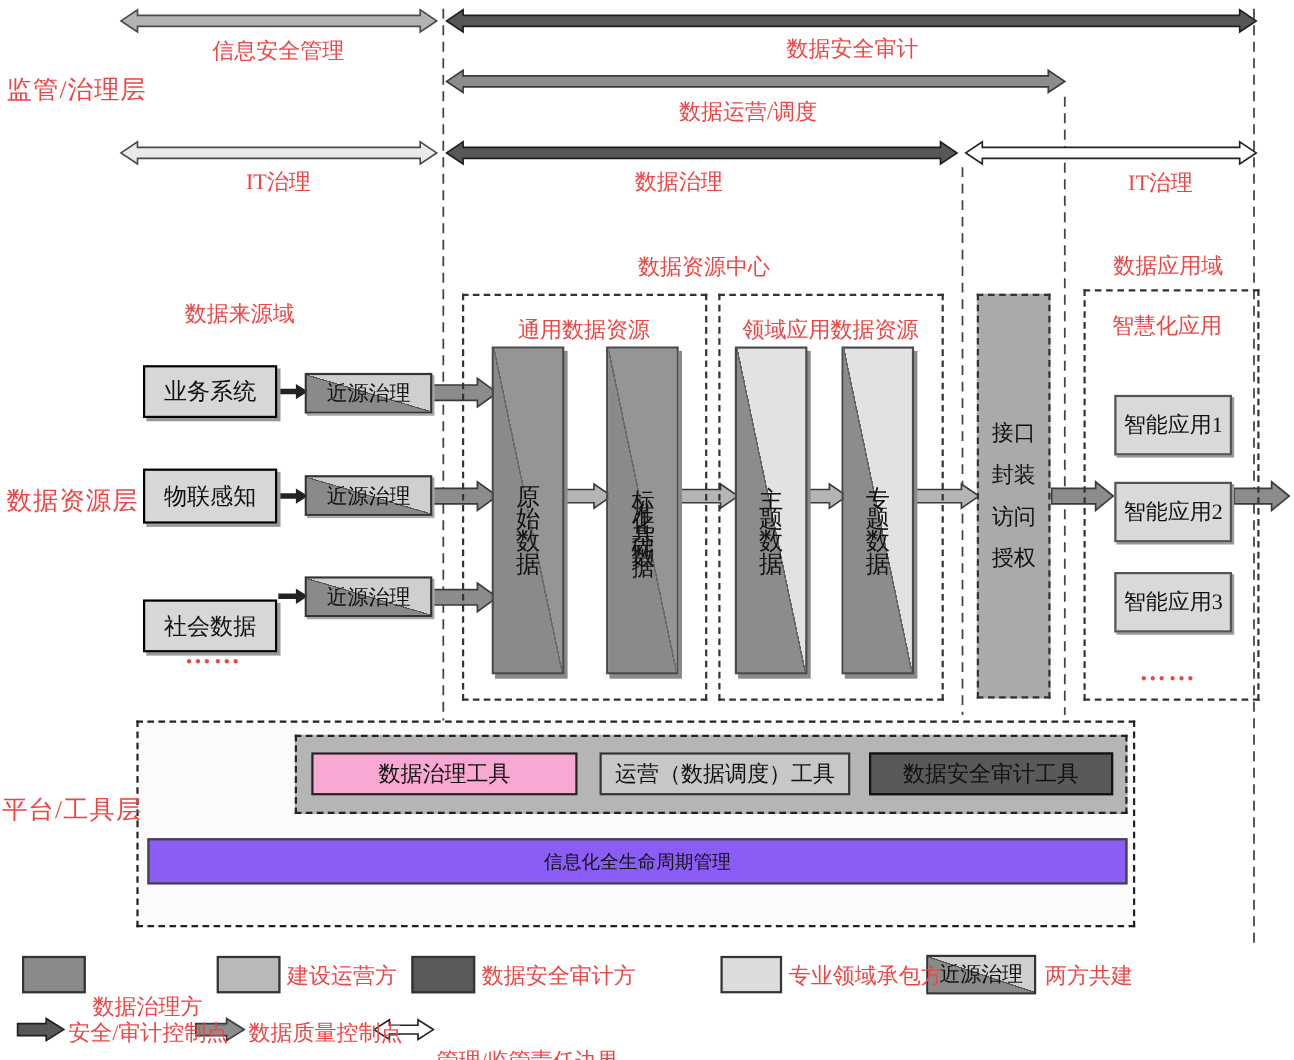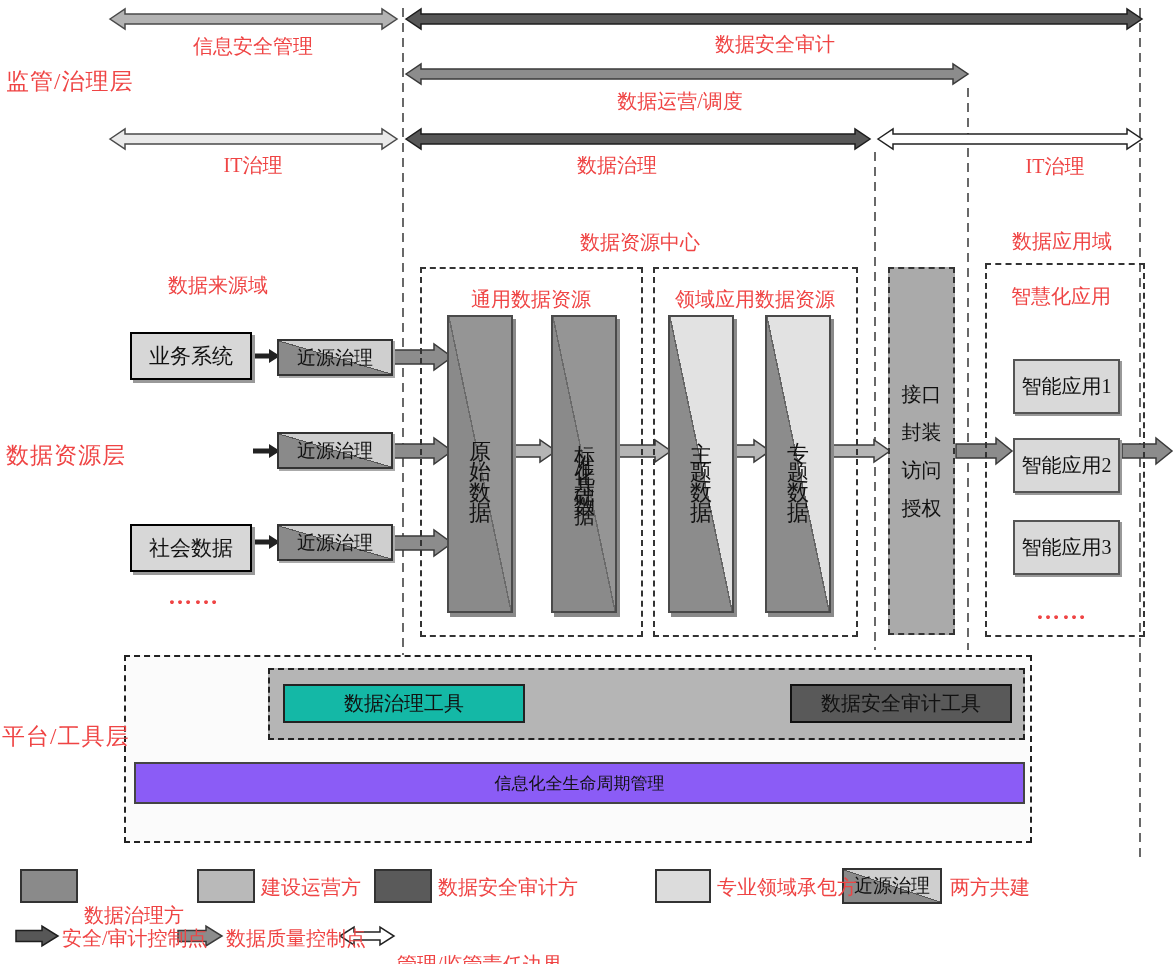--- a/index.html
+++ b/index.html
@@ -80,21 +80,24 @@
   <div class="lbl arrow-lbl c" style="left:775px;top:31px;">数据安全审计</div>
   <div class="lbl arrow-lbl c" style="left:680px;top:88px;">数据运营/调度</div>
   <div class="lbl arrow-lbl c" style="left:253px;top:152px;">IT治理</div>
   <div class="lbl arrow-lbl c" style="left:617px;top:152px;">数据治理</div>
   <div class="lbl arrow-lbl c" style="left:1055px;top:153px;">IT治理</div>
 
   <div class="lbl title-lbl c" style="left:218px;top:272px;">数据来源域</div>
   <div class="box srcbox" style="left:130px;top:332px;">
     <span>业务系统</span>
   </div>
-  <div class="box srcbox" style="left:130px;top:524px;align-items:center;">
+  <div class="box srcbox" style="left:130px;top:426px;height:50px;">
+    <span>物联感知</span>
+  </div>
+  <div class="box srcbox" style="left:130px;top:545px;align-items:center;">
     <span>社会数据</span>
   </div>
   <div class="lbl dots" style="left:168px;top:583px;">……</div>
 
   <div class="box nearbox" style="left:277px;top:339px;">
     <span>近源治理</span>
   </div>
   <div class="box nearbox" style="left:277px;top:432px;">
     <span>近源治理</span>
   </div>
@@ -141,22 +144,25 @@
     <span>智能应用2</span>
   </div>
   <div class="box appbox" style="left:1013px;top:520px;text-align:right;">
     <span>智能应用3</span>
   </div>
   <div class="lbl dots c" style="left:1062px;top:598px;">……</div>
 
   <div class="dashedbox" style="left:124px;top:655px;width:908px;height:188px;border-color:#222;background:#fbfbfb;z-index:1;"></div>
   <div class="dashedbox" style="left:268px;top:668px;width:757px;height:72px;border-color:#222;background:#b5b5b5;"></div>
 
-  <div class="box toolbox" style="left:283px;top:684px;width:242px;background:#14b8a6;">
+  <div class="box toolbox" style="left:283px;top:684px;width:242px;background:#f9a8d4;">
     <span>数据治理工具</span>
+  </div>
+  <div class="box toolbox" style="left:545px;top:684px;width:228px;background:#c7c7c7;border-color:#333;">
+    <span>运营（数据调度）工具</span>
   </div>
   <div class="box toolbox" style="left:790px;top:684px;width:222px;background:#595959;border-color:#111;">
     <span>数据安全审计工具</span>
   </div>
 
   <div class="box" style="left:134px;top:762px;width:891px;height:42px;background:#8b5cf6;border:2px solid #444;font-size:17px;">
     <span>信息化全生命周期管理</span>
   </div>
 
   <div class="sw" style="left:20px;top:869px;background:#8a8a8a;"></div>

